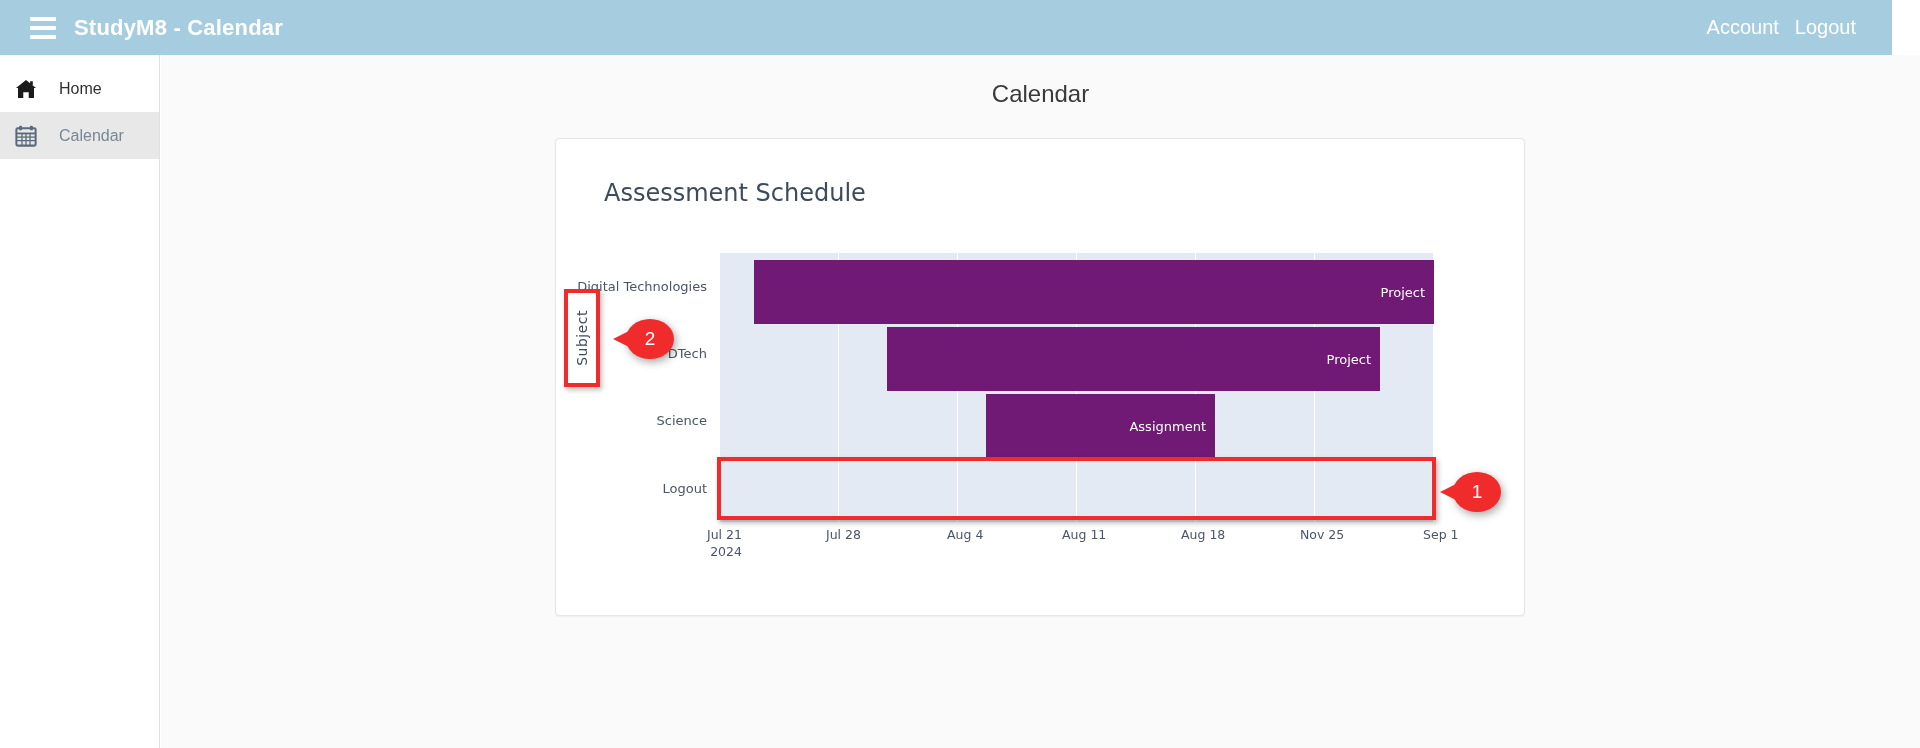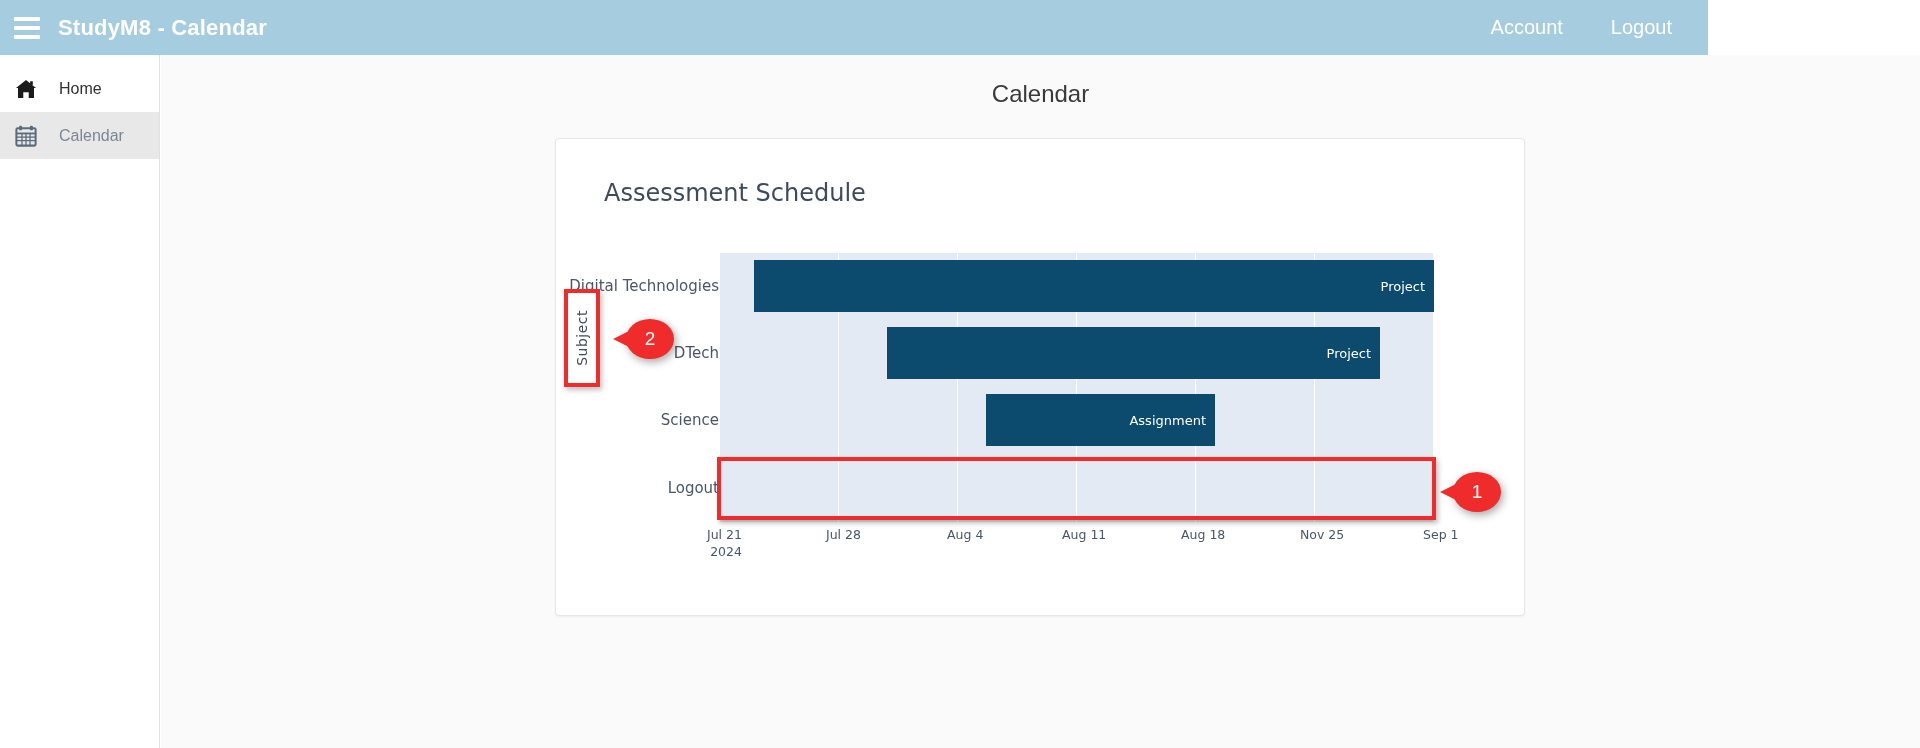--- a/index.html
+++ b/index.html
@@ -6,24 +6,25 @@
   html, body {
     width: 1920px; height: 748px;
     background: #FFFFFF;
     font-family: "Liberation Sans", sans-serif;
     overflow: hidden;
   }
 
   
   .navbar {
     position: absolute; left: 0; top: 0;
-    width: 1708px; height: 55px;
+    width: 1892px; height: 55px;
     background: #A5CDDF;
     display: flex; align-items: center;
     z-index: 5;
+    padding-left: 16px;
   }
   .hamburger {
     width: 26px; height: 22px;
     margin-left: 14px; margin-right: 18px;
     display: flex; flex-direction: column; justify-content: space-between;
     cursor: pointer;
   }
   .hamburger span {
     display: block; height: 4px; width: 100%;
     background: #FFFFFF; border-radius: 1px;
@@ -31,21 +32,21 @@
   .brand {
     color: #FFFFFF;
     font-size: 22px;
     font-weight: bold;
     letter-spacing: 0.2px;
     white-space: nowrap;
   }
   .nav-right {
     margin-left: auto;
     display: flex; align-items: flex-end;
-    gap: 48px;
+    gap: 16px;
     margin-right: 36px;
   }
   .nav-link {
     color: #FFFFFF;
     font-size: 20px;
     text-decoration: none;
     white-space: nowrap;
     cursor: pointer;
   }
 
@@ -125,37 +126,37 @@
     width: 715px; height: 269px;
     background: #E4EAF3;
   }
   .gridline {
     position: absolute; top: 0;
     width: 1px; height: 100%;
     background: #FFFFFF;
   }
   .bar {
     position: absolute;
-    background: #0c4a6e;
-    height: 52px;
+    background: #701a75;
+    height: 64px;
     display: flex; align-items: center; justify-content: flex-end;
     cursor: pointer;
   }
   .bar-label {
     color: #FFFFFF;
     font-size: 13px;
     font-family: "DejaVu Sans", sans-serif;
     padding-right: 9px;
     white-space: nowrap;
   }
   .ytick {
     position: absolute;
     right: 100%;
-    margin-right: 0;
-    font-size: 15px;
+    margin-right: 12px;
+    font-size: 13px;
     color: #4A5568;
     font-family: "DejaVu Sans", sans-serif;
     white-space: nowrap;
     transform: translateY(-50%);
   }
   .xtick {
     position: absolute;
     top: 274px;
     font-size: 12.5px;
     color: #4A5568;

